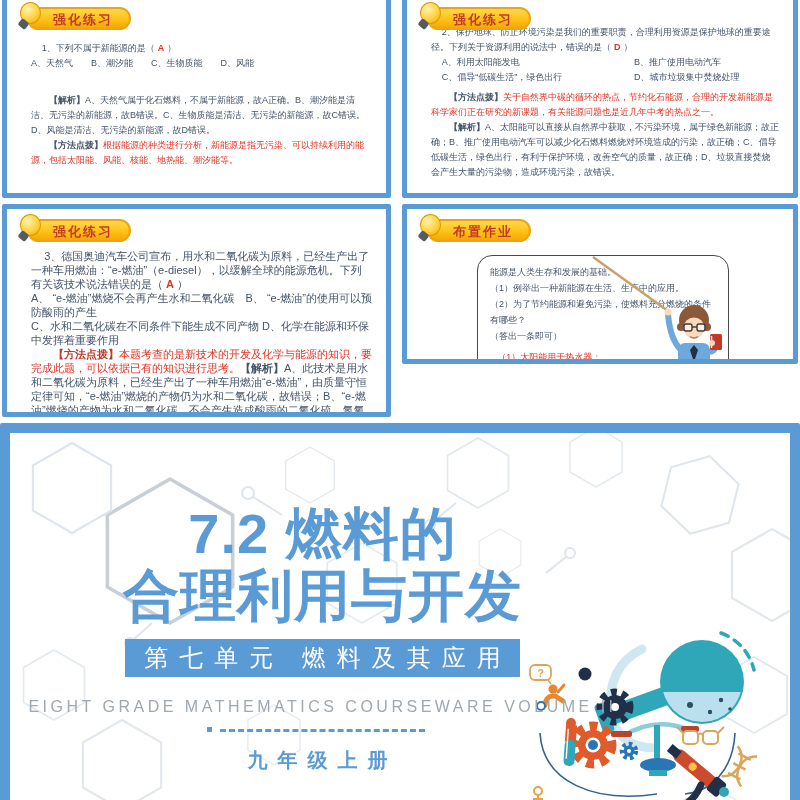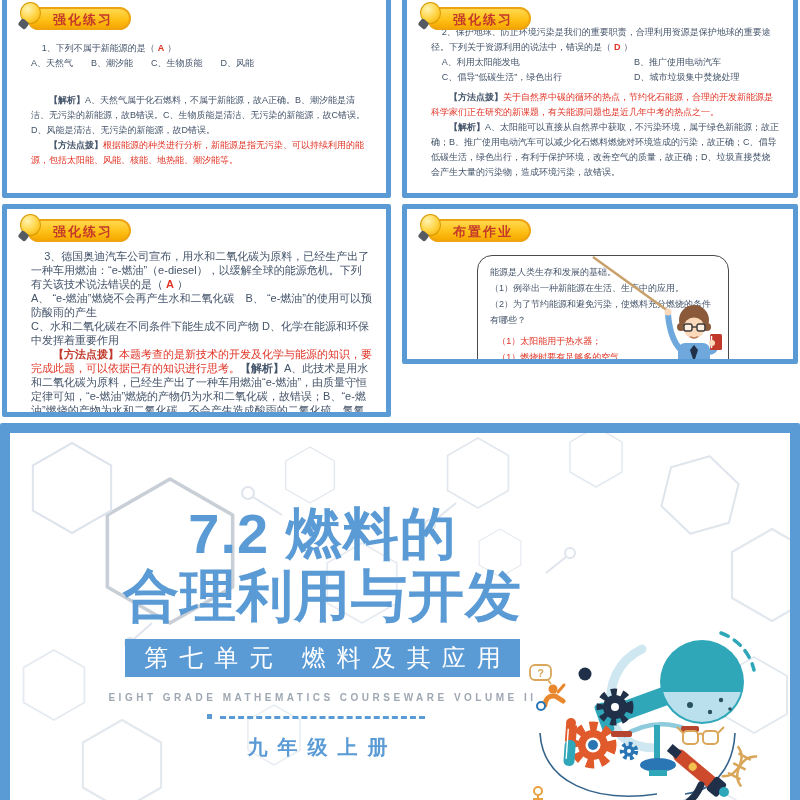--- a/index.html
+++ b/index.html
@@ -51,21 +51,21 @@
   .hw-ans{color:#e03325;text-align:center;}
   .hw-ans-ind{color:#e03325;padding-left:0.8em;}
   .teacher-svg{position:absolute;left:0;top:0;width:396px;height:213px;z-index:2;pointer-events:none;}
 
   
   .hex-bg{position:absolute;left:0;top:0;width:780px;height:430px;z-index:0;}
   .center-col{position:absolute;left:0;top:70px;width:625px;text-align:center;z-index:2;}
   .ttl{font-size:56px;font-weight:bold;color:#5b9bd5;line-height:1.1;letter-spacing:1px;}
   .banner{display:inline-block;margin-top:13px;background:#5b9bd5;color:#fff;font-weight:normal;
     font-size:24px;line-height:38px;letter-spacing:11px;padding:0 8px 0 19px;}
-  .en-sub{margin-top:15px;color:#9fa8b2;font-size:10px;letter-spacing:3.5px;font-weight:bold;}
+  .en-sub{margin-top:21px;color:#9fa8b2;font-size:16px;letter-spacing:3.5px;font-weight:normal;}
   .dash-line{width:205px;margin:13px auto 0;border-top:3px dashed #5b9bd5;position:relative;}
   .dash-line::before{content:'';position:absolute;left:-13px;top:-5px;width:5px;height:5px;background:#5b9bd5;}
   .grade{margin-top:15px;color:#5b9bd5;font-size:20px;letter-spacing:10px;font-weight:bold;}
   .illus{position:absolute;left:495px;top:152px;width:290px;height:290px;z-index:1;}
 </style>
 </head>
 <body>
 
 <div class="slide" id="slide-q1">
   <div class="badge">
@@ -115,20 +115,21 @@
 
 <div class="slide" id="slide-hw">
   <div class="badge">
     <span class="bulb"></span>
     <span>布置作业</span>
   </div>
   <div class="hw-box">
     <p>能源是人类生存和发展的基础。</p>
     <p>（1）例举出一种新能源在生活、生产中的应用。</p>
     <p>（2）为了节约能源和避免污染，使燃料充分燃烧的条件有哪些？</p>
+    <p>（答出一条即可）</p>
     <div class="gap6"></div>
     <p class="hw-ans-ind">（1）太阳能用于热水器；</p>
     <p class="hw-ans-ind">（1）燃烧时要有足够多的空气</p>
     <p class="hw-ans">（或燃料与空气要有足够大的接触面积）。</p>
   </div>
   <svg class="teacher-svg" viewBox="0 0 396 213">
     <line x1="186" y1="48" x2="261" y2="102" stroke="#c9a06a" stroke-width="2.5"></line>
     <g>
       <circle cx="287" cy="111" r="15" fill="#8a5a3b"></circle>
       <circle cx="274" cy="118" r="4" fill="#8a5a3b"></circle>

